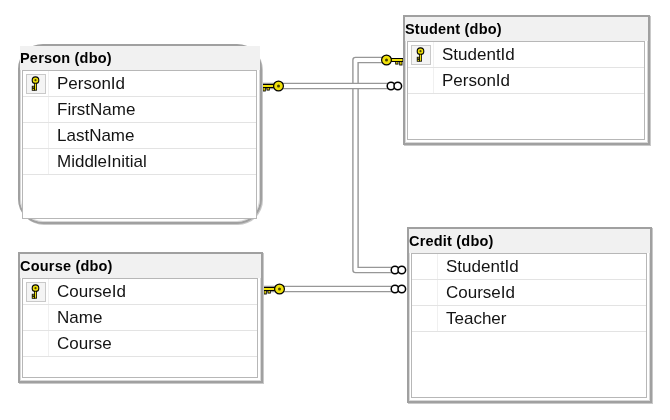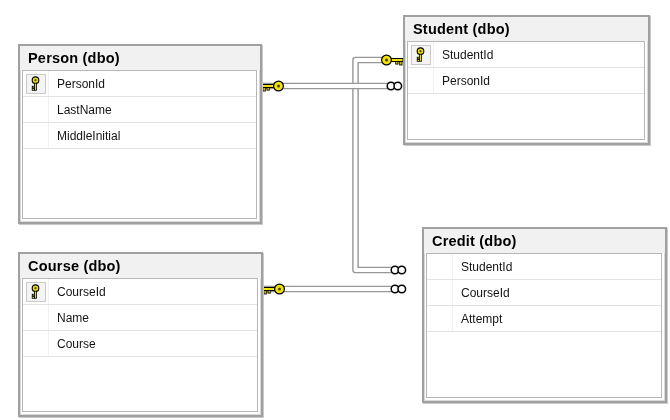--- a/index.html
+++ b/index.html
@@ -10,33 +10,33 @@
   .connector-layer{position:absolute;left:0;top:0;width:670px;height:420px;}
   .tube-outer{fill:none;stroke:#979797;stroke-width:6.6;stroke-linejoin:round;}
   .tube-inner{fill:none;stroke:#ffffff;stroke-width:3.8;stroke-linejoin:round;}
   .tbl{
     position:absolute;box-sizing:border-box;background:#ffffff;
     border:2px solid #a0a0a0;box-shadow:inset 0 0 0 1px #d8d8d8, 1px 1px 0 #c9c9c9;
     display:flex;flex-direction:column;
   }
   .tbl-h{
     height:24px;flex:0 0 24px;background:#f1f1f1;display:flex;align-items:center;
-    padding-left:8px;font-weight:bold;font-size:14.5px;color:#000;letter-spacing:0.2px;
+    font-weight:bold;font-size:14.5px;color:#000;letter-spacing:0.2px;
   }
   .tbl-b{
     flex:1;margin:0 3px 3px 2px;border:1px solid #b7b7b7;background:#ffffff;
     display:flex;flex-direction:column;overflow:hidden;
   }
   .row{height:26px;flex:0 0 26px;display:flex;align-items:stretch;
     border-bottom:1px solid #e3e3e3;box-sizing:border-box;}
   .gut{width:26px;flex:0 0 26px;display:flex;align-items:center;justify-content:center;
     border-right:1px solid #f0f0f0;box-sizing:border-box;}
   .keycell{width:20px;height:20px;background:#f4f4f4;border:1px solid #c9c9c9;
     box-sizing:border-box;display:flex;align-items:center;justify-content:center;}
-  .fname{display:flex;align-items:center;padding-left:8px;font-size:12px;color:#141414;}
+  .fname{display:flex;align-items:center;padding-left:8px;font-size:17px;color:#141414;}
   .filler{flex:1;}
 </style>
 </head>
 <body>
 
 <div class="canvas">
 
   <svg class="connector-layer" viewBox="0 0 670 420" xmlns="http://www.w3.org/2000/svg">
     <defs>
 
@@ -80,34 +80,38 @@
     <use href="#key-glyph" transform="translate(262,86)"></use>
     <use href="#many-glyph" transform="translate(402,86)"></use>
 
     <use href="#key-glyph" transform="translate(403,60) scale(-1,1)"></use>
     <use href="#many-glyph" transform="translate(406,270)"></use>
 
     <use href="#key-glyph" transform="translate(263,289)"></use>
     <use href="#many-glyph" transform="translate(406,289)"></use>
   </svg>
 
-  <div class="tbl" style="left:18px;top:44px;width:244px;height:180px;">
+  <div class="tbl" style="left:18px;top:44px;width:244px;height:180px;border-radius:25px;">
     <div class="tbl-h">
       <span>Person (dbo)</span>
     </div>
     <div class="tbl-b">
       <div class="row">
         <span class="gut">
             <span class="keycell">
               <svg width="11" height="15" viewBox="0 0 11 15">
                 <use href="#pk-glyph"></use>
               </svg>
             </span>
           </span>
         <span class="fname">PersonId</span>
+      </div>
+      <div class="row">
+        <span class="gut"></span>
+        <span class="fname">FirstName</span>
       </div>
       <div class="row">
         <span class="gut"></span>
         <span class="fname">LastName</span>
       </div>
       <div class="row">
         <span class="gut"></span>
         <span class="fname">MiddleInitial</span>
       </div>
       <div class="filler"></div>
@@ -130,21 +134,21 @@
         <span class="fname">StudentId</span>
       </div>
       <div class="row">
         <span class="gut"></span>
         <span class="fname">PersonId</span>
       </div>
       <div class="filler"></div>
     </div>
   </div>
 
-  <div class="tbl" style="left:18px;top:252px;width:245px;height:165px;">
+  <div class="tbl" style="left:18px;top:252px;width:245px;height:131px;">
     <div class="tbl-h">
       <span>Course (dbo)</span>
     </div>
     <div class="tbl-b">
       <div class="row">
         <span class="gut">
             <span class="keycell">
               <svg width="11" height="15" viewBox="0 0 11 15">
                 <use href="#pk-glyph"></use>
               </svg>
@@ -157,34 +161,34 @@
         <span class="fname">Name</span>
       </div>
       <div class="row">
         <span class="gut"></span>
         <span class="fname">Course</span>
       </div>
       <div class="filler"></div>
     </div>
   </div>
 
-  <div class="tbl" style="left:422px;top:227px;width:245px;height:176px;">
+  <div class="tbl" style="left:407px;top:227px;width:245px;height:176px;">
     <div class="tbl-h">
       <span>Credit (dbo)</span>
     </div>
     <div class="tbl-b">
       <div class="row">
         <span class="gut"></span>
         <span class="fname">StudentId</span>
       </div>
       <div class="row">
         <span class="gut"></span>
         <span class="fname">CourseId</span>
       </div>
       <div class="row">
         <span class="gut"></span>
-        <span class="fname">Attempt</span>
+        <span class="fname">Teacher</span>
       </div>
       <div class="filler"></div>
     </div>
   </div>
 
 </div>
 
 </body></html>

